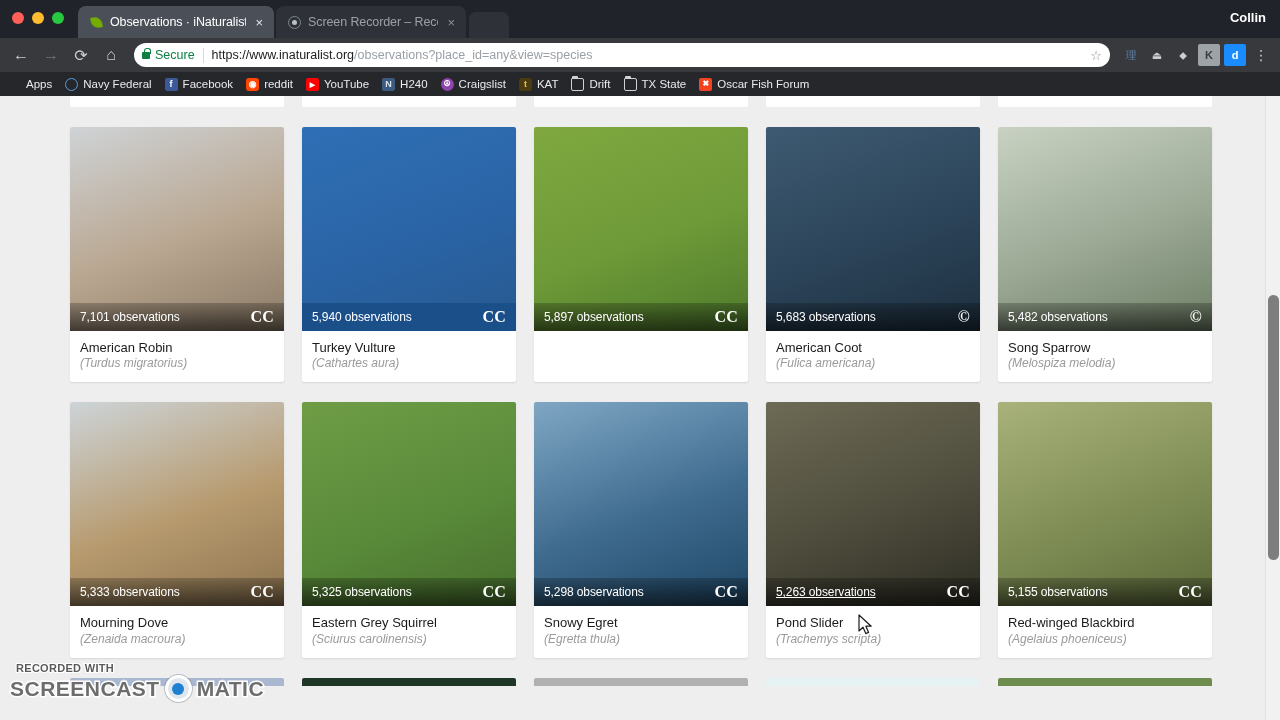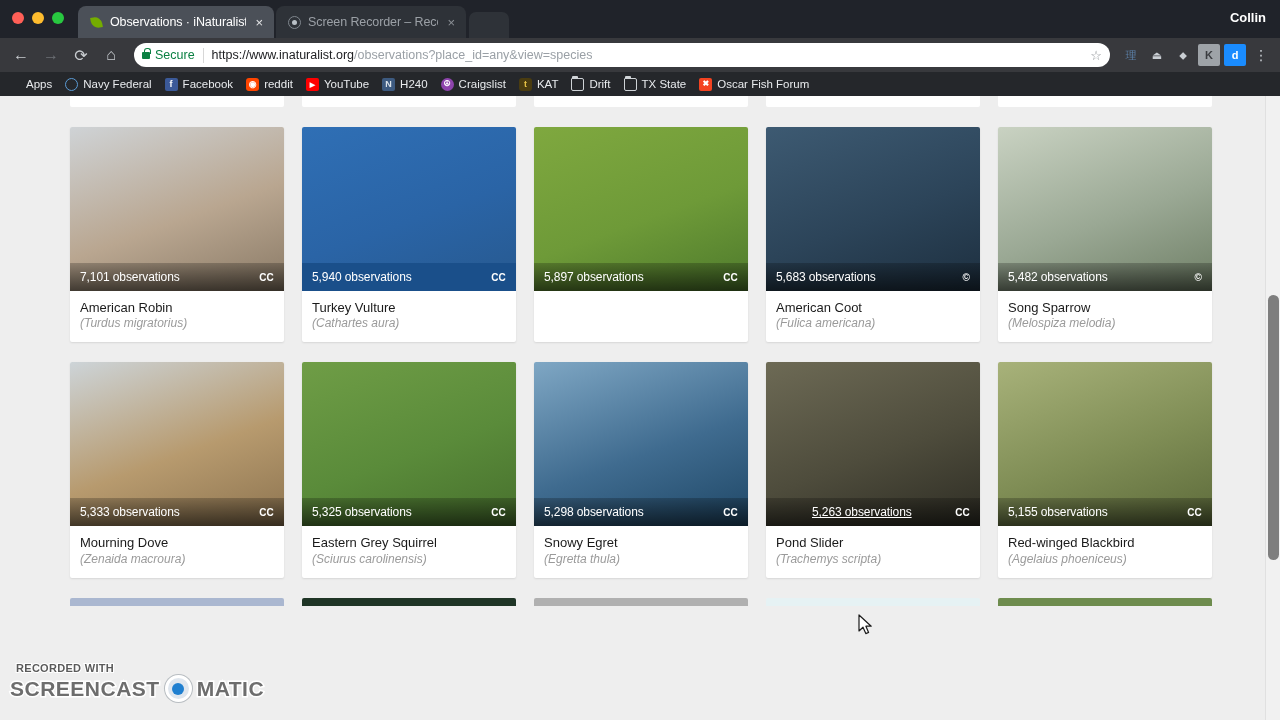--- a/index.html
+++ b/index.html
@@ -143,33 +143,33 @@
   
   .card-stub {
     height:11px; background:#ffffff; border-radius:0 0 2px 2px;
   }
   .card {
     width:214px; background:#ffffff; border-radius:2px;
     box-shadow:0 1px 2px rgba(0,0,0,.10);
     overflow:hidden; position:relative;
   }
   .card-photo {
-    width:214px; height:164px; position:relative; overflow:hidden;
+    width:214px; height:204px; position:relative; overflow:hidden;
   }
   .photo-bg { position:absolute; inset:0; }
   .obs-bar {
     position:absolute; left:0; right:0; bottom:0; height:28px;
     display:flex; align-items:center; justify-content:space-between;
     padding:0 10px; color:#ffffff; font-size:12px;
     background:linear-gradient(to top, rgba(0,0,0,.62), rgba(0,0,0,.22));
   }
   .obs-bar.flat-blue { background:#1a4f8a; }
   .obs-count { letter-spacing:-0.1px; }
-  .card.hovered .obs-count { text-decoration:underline;margin-left:36px; }
-  .lic { font-size:10px; font-weight:bold; letter-spacing:.2px; }
+  .card.hovered .obs-count { text-decoration:underline; }
+  .lic { font-size:16px; font-weight:bold; letter-spacing:.2px;font-family:Liberation Serif, serif; }
   .card-body { padding:9px 10px 12px 10px; }
   .sp-common {
     font-size:13px; color:#1a1a1a; line-height:1.25;
     white-space:nowrap; overflow:hidden;
   }
   .sp-sci {
     font-size:12px; color:#9a9a9a; font-style:italic;
     white-space:nowrap; overflow:hidden;
   }
   .card-top-partial {

